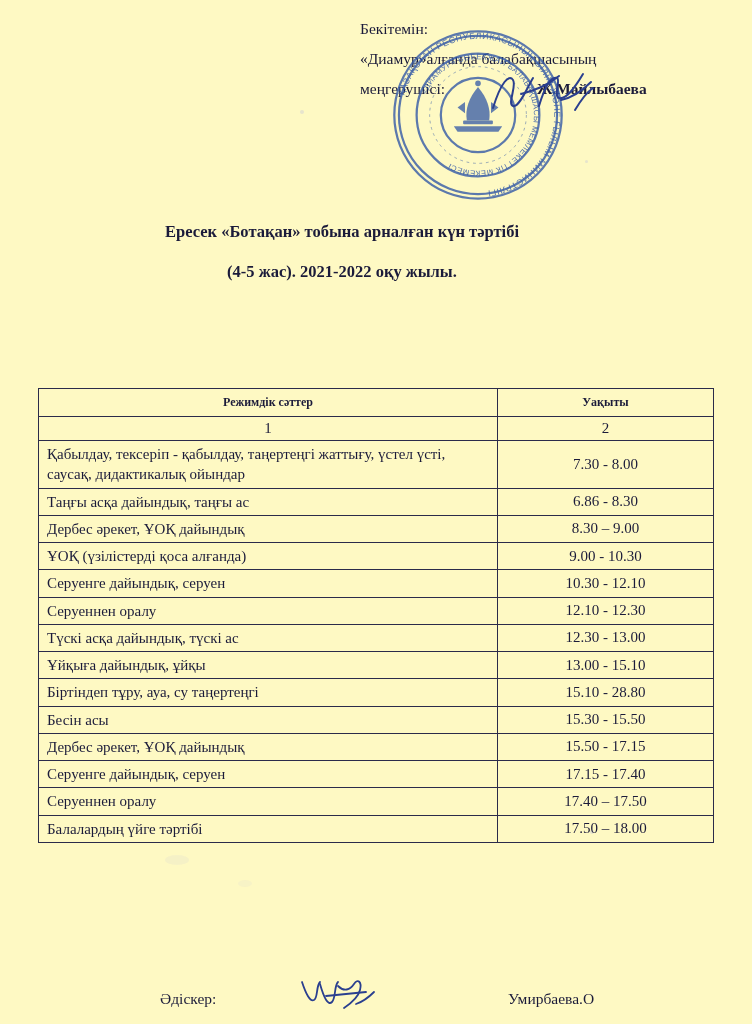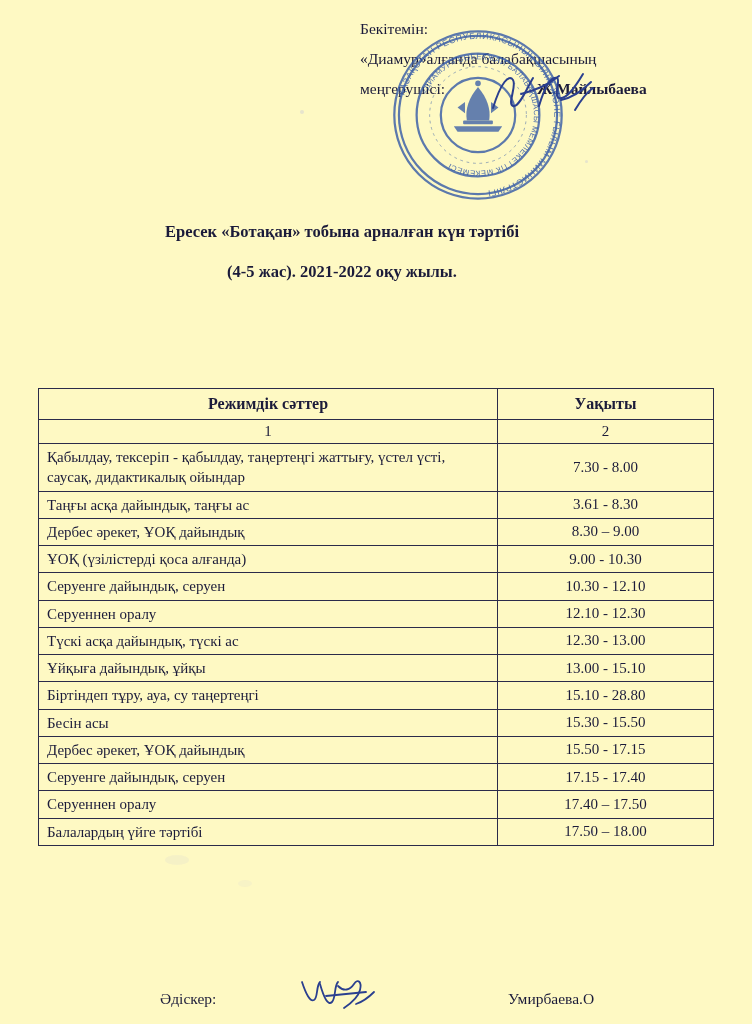--- a/index.html
+++ b/index.html
@@ -102,21 +102,21 @@
   table.sched th, table.sched td {
     border: 1px solid #2b2b4a;
     padding: 3px 8px;
     font-size: 15px;
     color: #1b1b3a;
     vertical-align: middle;
   }
   table.sched th {
     text-align: center;
     font-weight: bold;
-    font-size: 16px;
+    font-size: 12px;
     padding: 6px 8px;
   }
   table.sched col.c1 { width: 68%; }
   table.sched col.c2 { width: 32%; }
   .numrow td {
     text-align: center;
     font-size: 15px;
     padding: 2px 8px;
   }
   td.time {
@@ -245,21 +245,21 @@
           <td>2</td>
         </tr>
       </thead>
       <tbody>
         <tr>
           <td class="moment">Қабылдау, тексеріп - қабылдау, таңертеңгі жаттығу, үстел үсті, саусақ, дидактикалық ойындар</td>
           <td class="time">7.30 - 8.00</td>
         </tr>
         <tr>
           <td class="moment">Таңғы асқа дайындық, таңғы ас</td>
-          <td class="time">3.61 - 8.30</td>
+          <td class="time">6.86 - 8.30</td>
         </tr>
         <tr>
           <td class="moment">Дербес әрекет, ҰОҚ дайындық</td>
           <td class="time">8.30 – 9.00</td>
         </tr>
         <tr>
           <td class="moment">ҰОҚ (үзілістерді қоса алғанда)</td>
           <td class="time">9.00 - 10.30</td>
         </tr>
         <tr>

